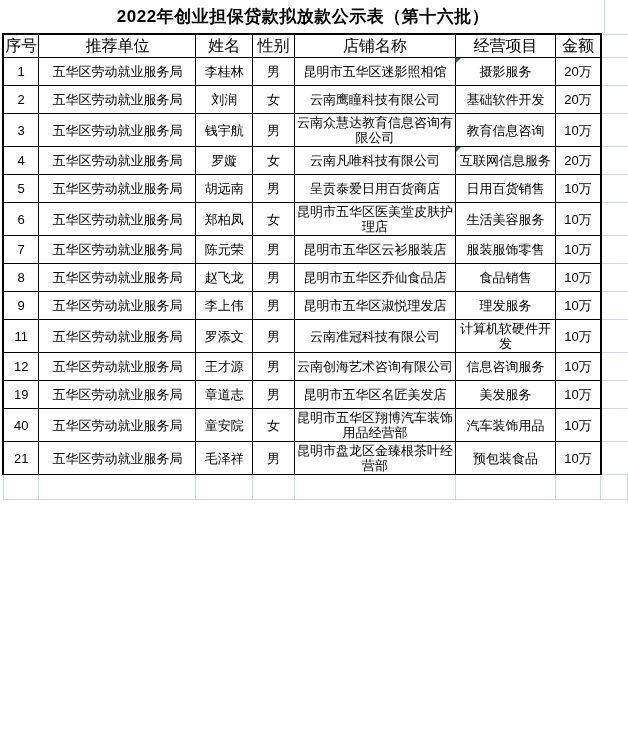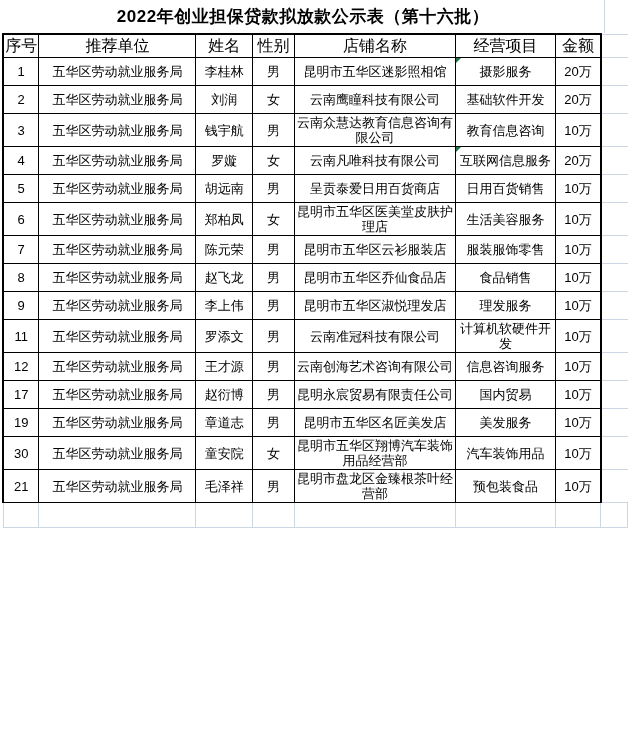--- a/index.html
+++ b/index.html
@@ -240,41 +240,31 @@
           <td class="real edge-l">12</td>
           <td class="real">五华区劳动就业服务局</td>
           <td class="real">王才源</td>
           <td class="real">男</td>
           <td class="real">云南创海艺术咨询有限公司</td>
           <td class="real">信息咨询服务</td>
           <td class="real edge-r">10万</td>
           <td class="ghost"></td>
         </tr>
         <tr>
-          <td class="real edge-l">17</td>
-          <td class="real">五华区劳动就业服务局</td>
-          <td class="real">赵衍博</td>
-          <td class="real">男</td>
-          <td class="real">昆明永宸贸易有限责任公司</td>
-          <td class="real">国内贸易</td>
-          <td class="real edge-r">10万</td>
-          <td class="ghost"></td>
-        </tr>
-        <tr>
           <td class="real edge-l">19</td>
           <td class="real">五华区劳动就业服务局</td>
           <td class="real">章道志</td>
           <td class="real">男</td>
           <td class="real">昆明市五华区名匠美发店</td>
           <td class="real">美发服务</td>
           <td class="real edge-r">10万</td>
           <td class="ghost"></td>
         </tr>
         <tr>
-          <td class="real edge-l">30</td>
+          <td class="real edge-l">40</td>
           <td class="real">五华区劳动就业服务局</td>
           <td class="real">童安院</td>
           <td class="real">女</td>
           <td class="real">昆明市五华区翔博汽车装饰用品经营部</td>
           <td class="real">汽车装饰用品</td>
           <td class="real edge-r">10万</td>
           <td class="ghost"></td>
         </tr>
         <tr>
           <td class="real edge-l">21</td>

